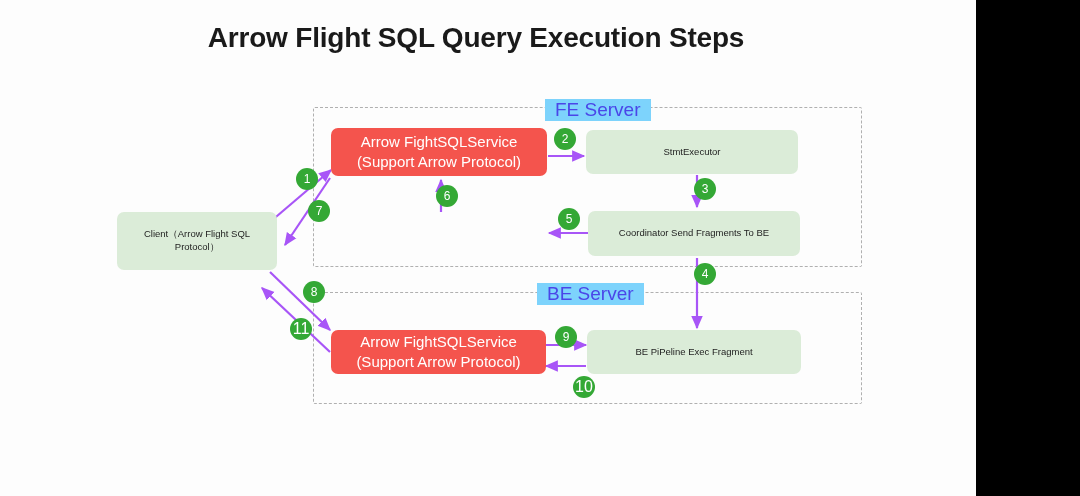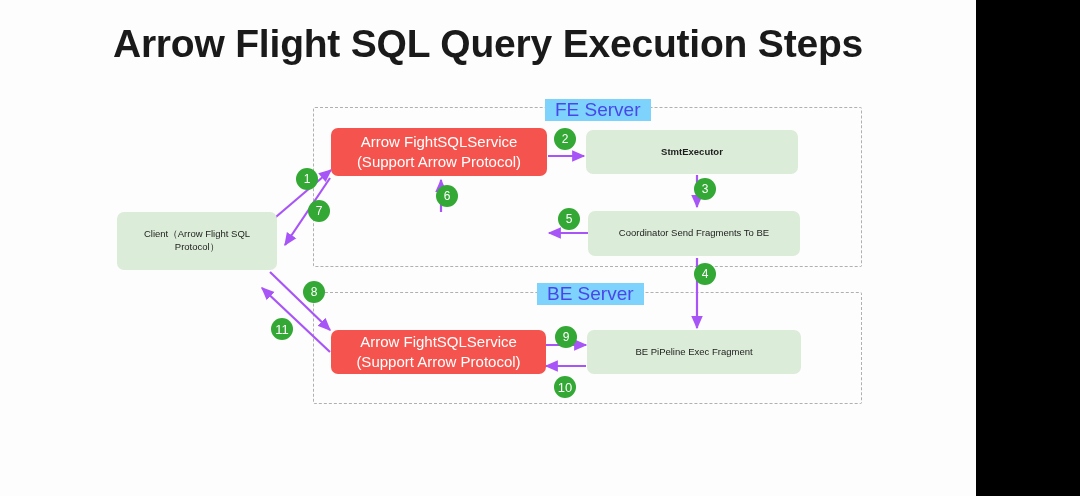--- a/index.html
+++ b/index.html
@@ -10,23 +10,22 @@
     overflow:hidden;
   }
   #canvas{position:relative;width:1080px;height:496px;background:#fdfdfd;}
 
   
   .letterbox{position:absolute;top:0;right:0;width:104px;height:496px;background:#000000;}
 
   .title{
     position:absolute;left:0;top:22px;width:952px;
     text-align:center;
-    font-size:39px;font-weight:bold;color:#1a1a1a;
+    font-size:28px;font-weight:bold;color:#1a1a1a;
     letter-spacing:-0.2px;
-    margin-left:12px;
   }
 
   
   .server-box{
     position:absolute;
     border:1.5px dashed #b0b0b0;
     border-radius:2px;
     background:transparent;
   }
   .server-label{
@@ -53,21 +52,21 @@
 
   
   .badge{
     position:absolute;
     width:22px;height:22px;border-radius:50%;
     background:#34a835;color:#ffffff;
     font-size:12px;
     display:flex;align-items:center;justify-content:center;
     z-index:9;
   }
-  .badge.wide{font-size:13px;}
+  .badge.wide{font-size:16px;margin-left:19px;}
 
   svg.arrows{position:absolute;left:0;top:0;width:976px;height:496px;pointer-events:none;}
 </style>
 </head>
 <body>
 
 <div id="canvas">
 
   <div class="title">Arrow Flight SQL Query Execution Steps</div>
 
@@ -110,21 +109,21 @@
   </svg>
 
   <div class="node green" style="left:117px;top:212px;width:160px;height:58px;justify-content:flex-end;">
     <span class="lbl">Client（Arrow Flight SQL Protocol）</span>
   </div>
 
   <div class="node red" style="left:331px;top:128px;width:216px;height:48px;">
     <span class="lbl">Arrow FightSQLService (Support Arrow Protocol)</span>
   </div>
 
-  <div class="node green" style="left:586px;top:130px;width:212px;height:44px;font-weight:bold;">
+  <div class="node green" style="left:586px;top:130px;width:212px;height:44px;">
     <span class="lbl">StmtExecutor</span>
   </div>
 
 
   <div class="node green" style="left:588px;top:211px;width:212px;height:45px;flex-direction:column;align-items:center;">
     <span class="lbl">Coordinator Send Fragments To BE</span>
   </div>
 
   <div class="node red" style="left:331px;top:330px;width:215px;height:44px;">
     <span class="lbl">Arrow FightSQLService (Support Arrow Protocol)</span>

